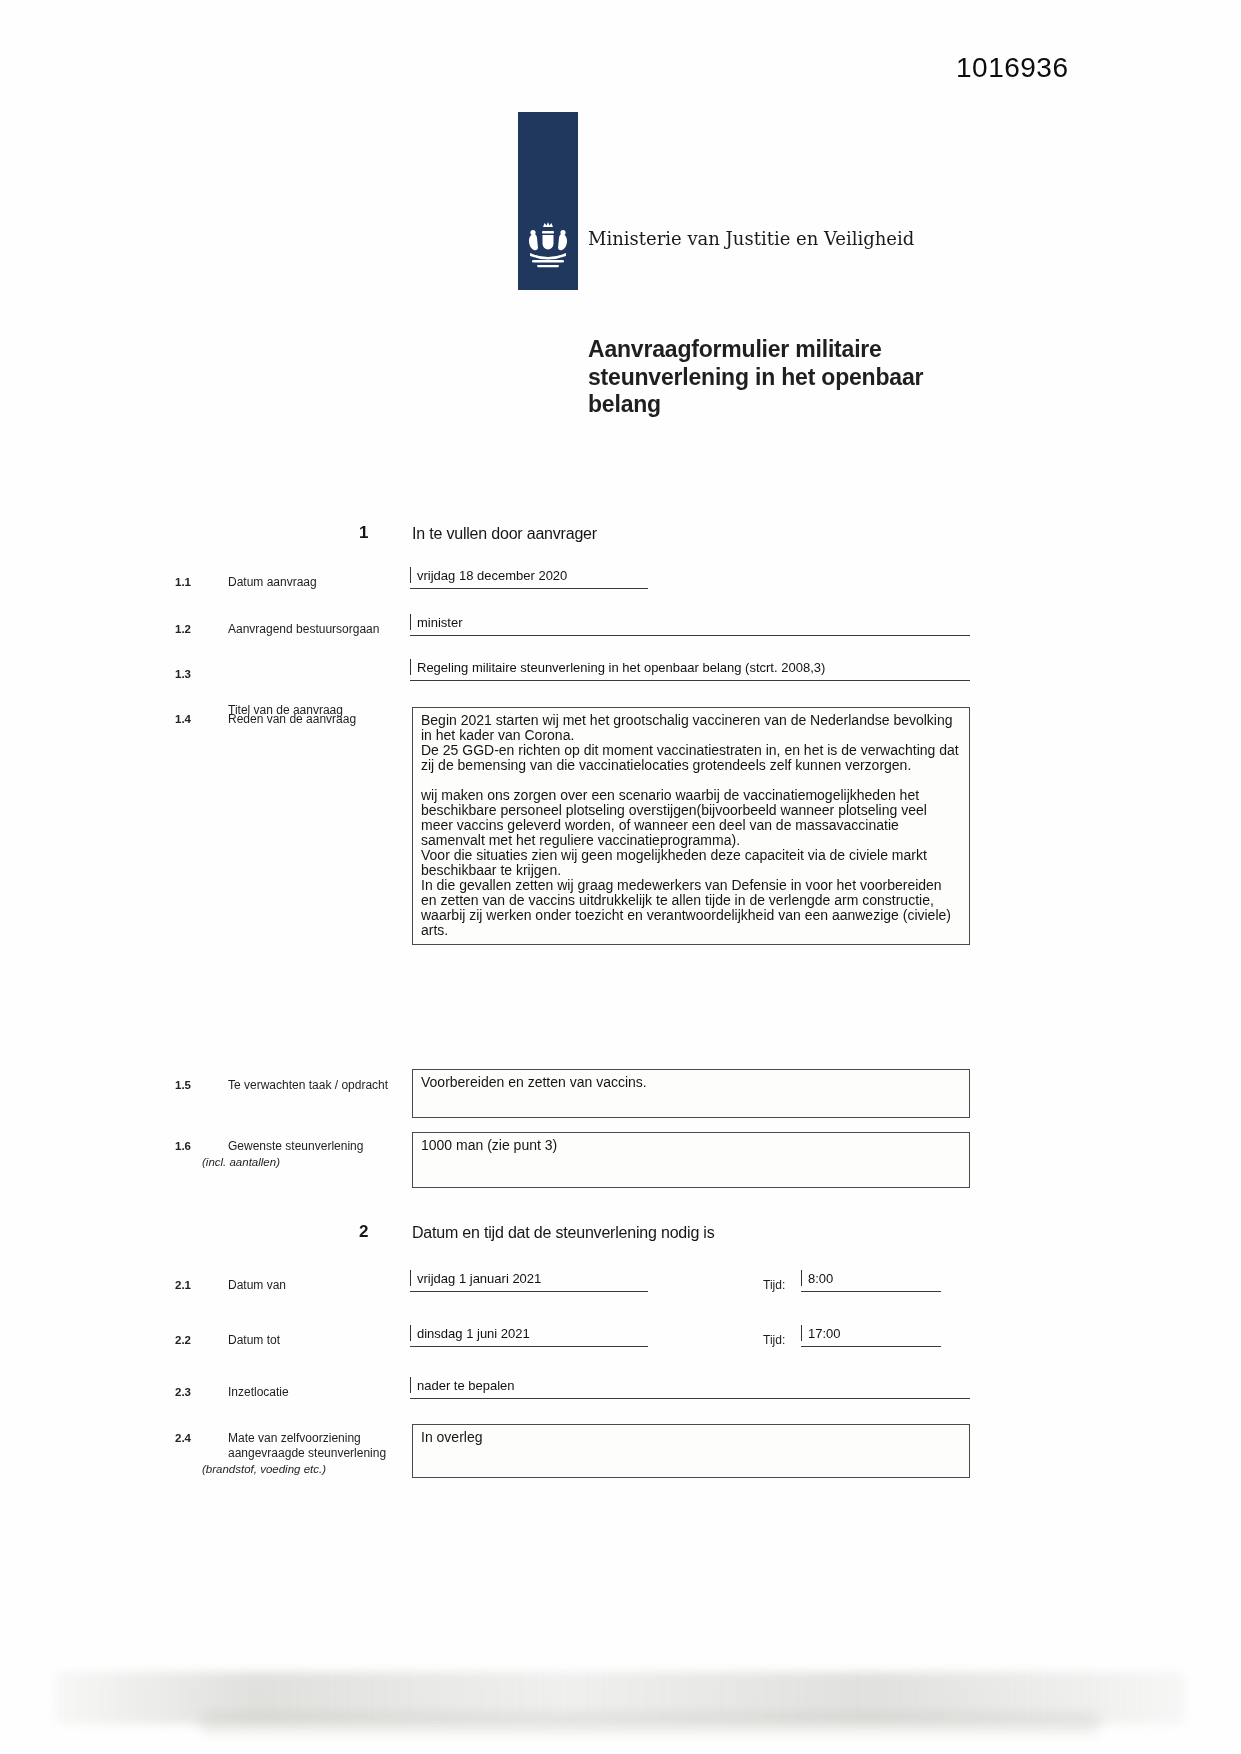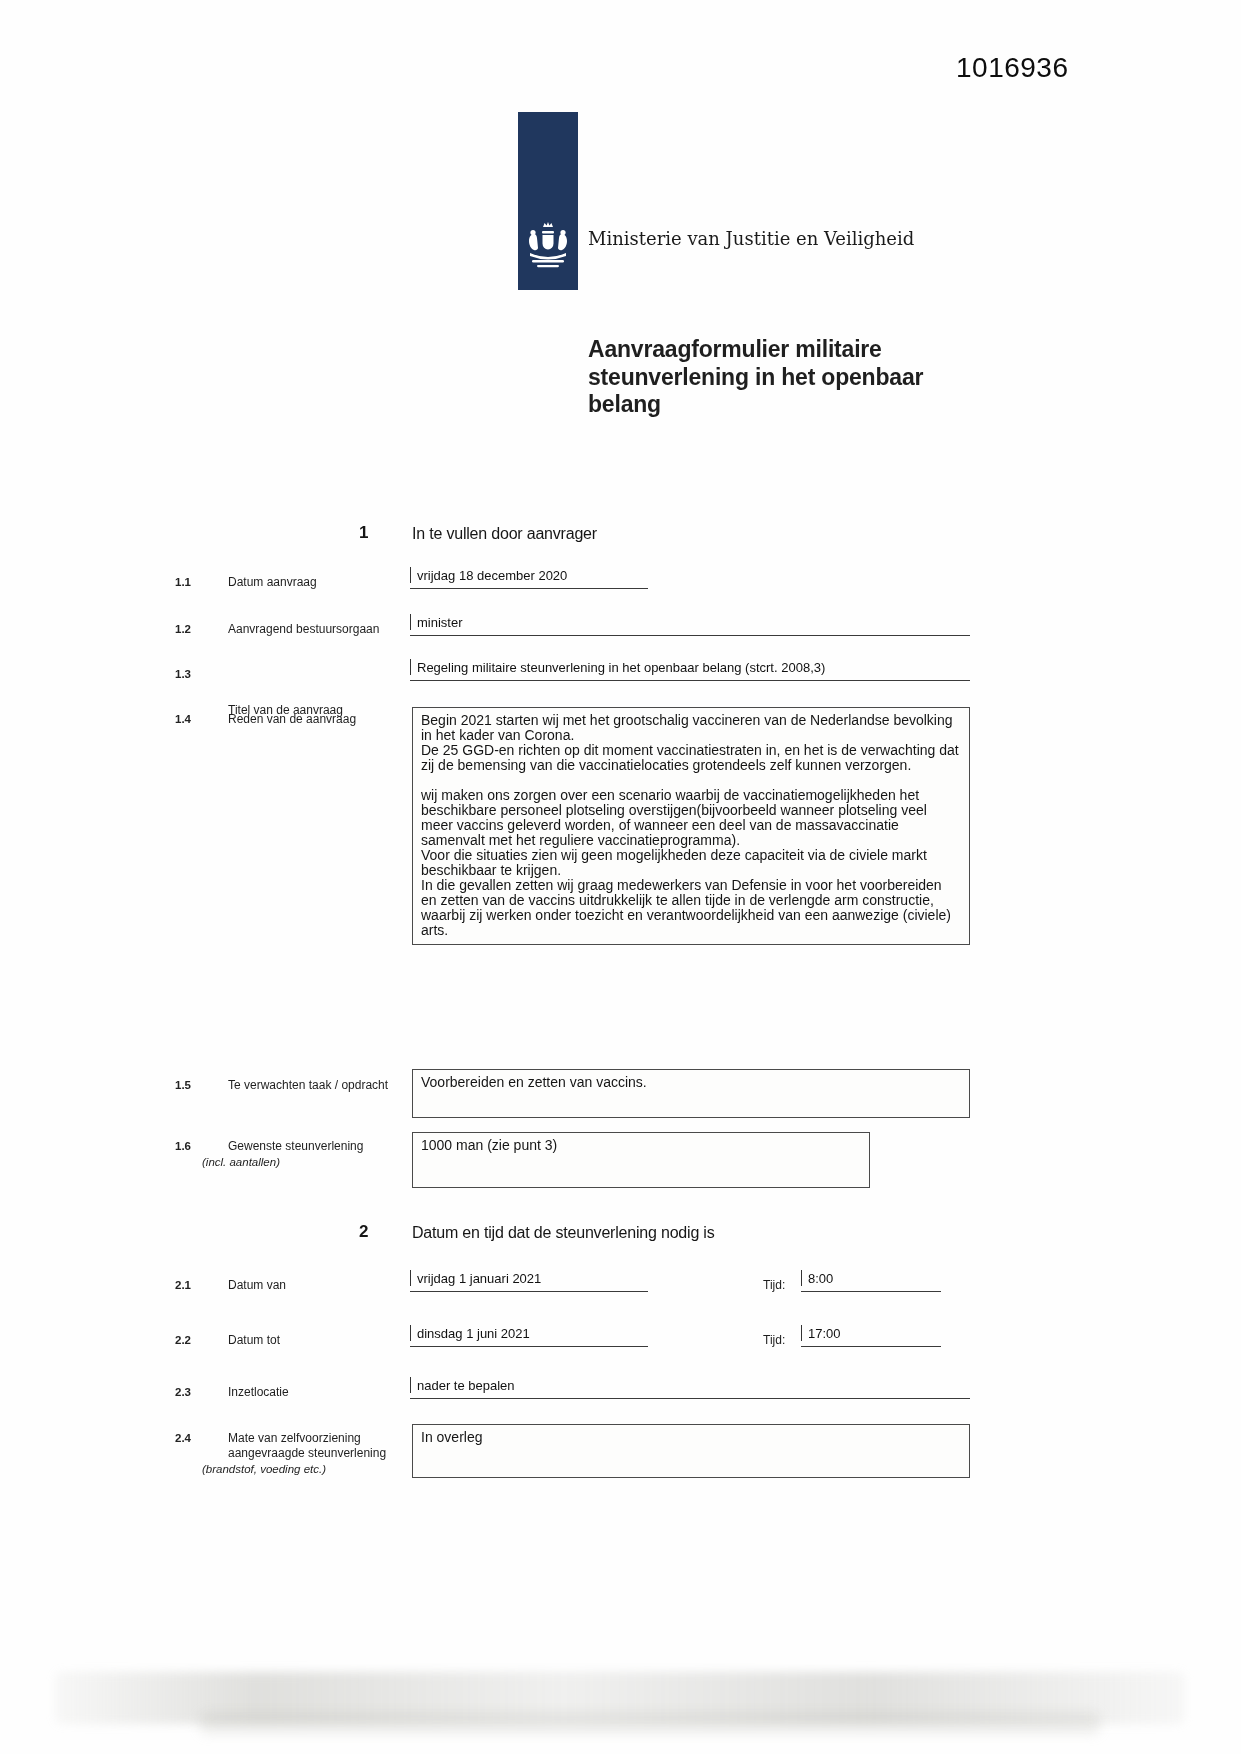--- a/index.html
+++ b/index.html
@@ -116,21 +116,21 @@
 
 De precieze drempelwaarde voor de inzet moet nog worden vastgesteld, maar zal samenhangen met de aantallen beschikbare vaccins.</div>
 
   <div class="abs fnum" style="left:175px; top:1079px;">1.5</div>
   <div class="abs flabel" style="left:202px; top:1078px; width:210px;">Te verwachten taak / opdracht</div>
   <div class="vbox" style="left:412px; top:1069px; width:558px; height:49px;">Voorbereiden en zetten van vaccins.</div>
 
   <div class="abs fnum" style="left:175px; top:1140px;">1.6</div>
   <div class="abs flabel" style="left:202px; top:1139px; width:195px;">Gewenste steunverlening</div>
   <div class="abs note-line" style="left:202px; top:1156px;">(incl. aantallen)</div>
-  <div class="vbox" style="left:412px; top:1132px; width:458px; height:56px;">1000 man (zie punt 3)</div>
+  <div class="vbox" style="left:412px; top:1132px; width:558px; height:56px;">1000 man (zie punt 3)</div>
 
   <div class="abs secnum" style="left:359px; top:1222px;">2</div>
   <div class="abs sechead" style="left:412px; top:1224px;">Datum en tijd dat de steunverlening nodig is</div>
 
   <div class="abs fnum" style="left:175px; top:1279px;">2.1</div>
   <div class="abs flabel" style="left:202px; top:1278px; width:195px;">Datum van</div>
   <div class="ufield" style="left:410px; top:1270px; width:238px;"><span class="tick"></span><span>vrijdag 1 januari 2021</span></div>
   <div class="abs tijd-label" style="left:763px; top:1278px;">Tijd:</div>
   <div class="ufield" style="left:801px; top:1270px; width:140px;"><span class="tick"></span><span>8:00</span></div>
 

